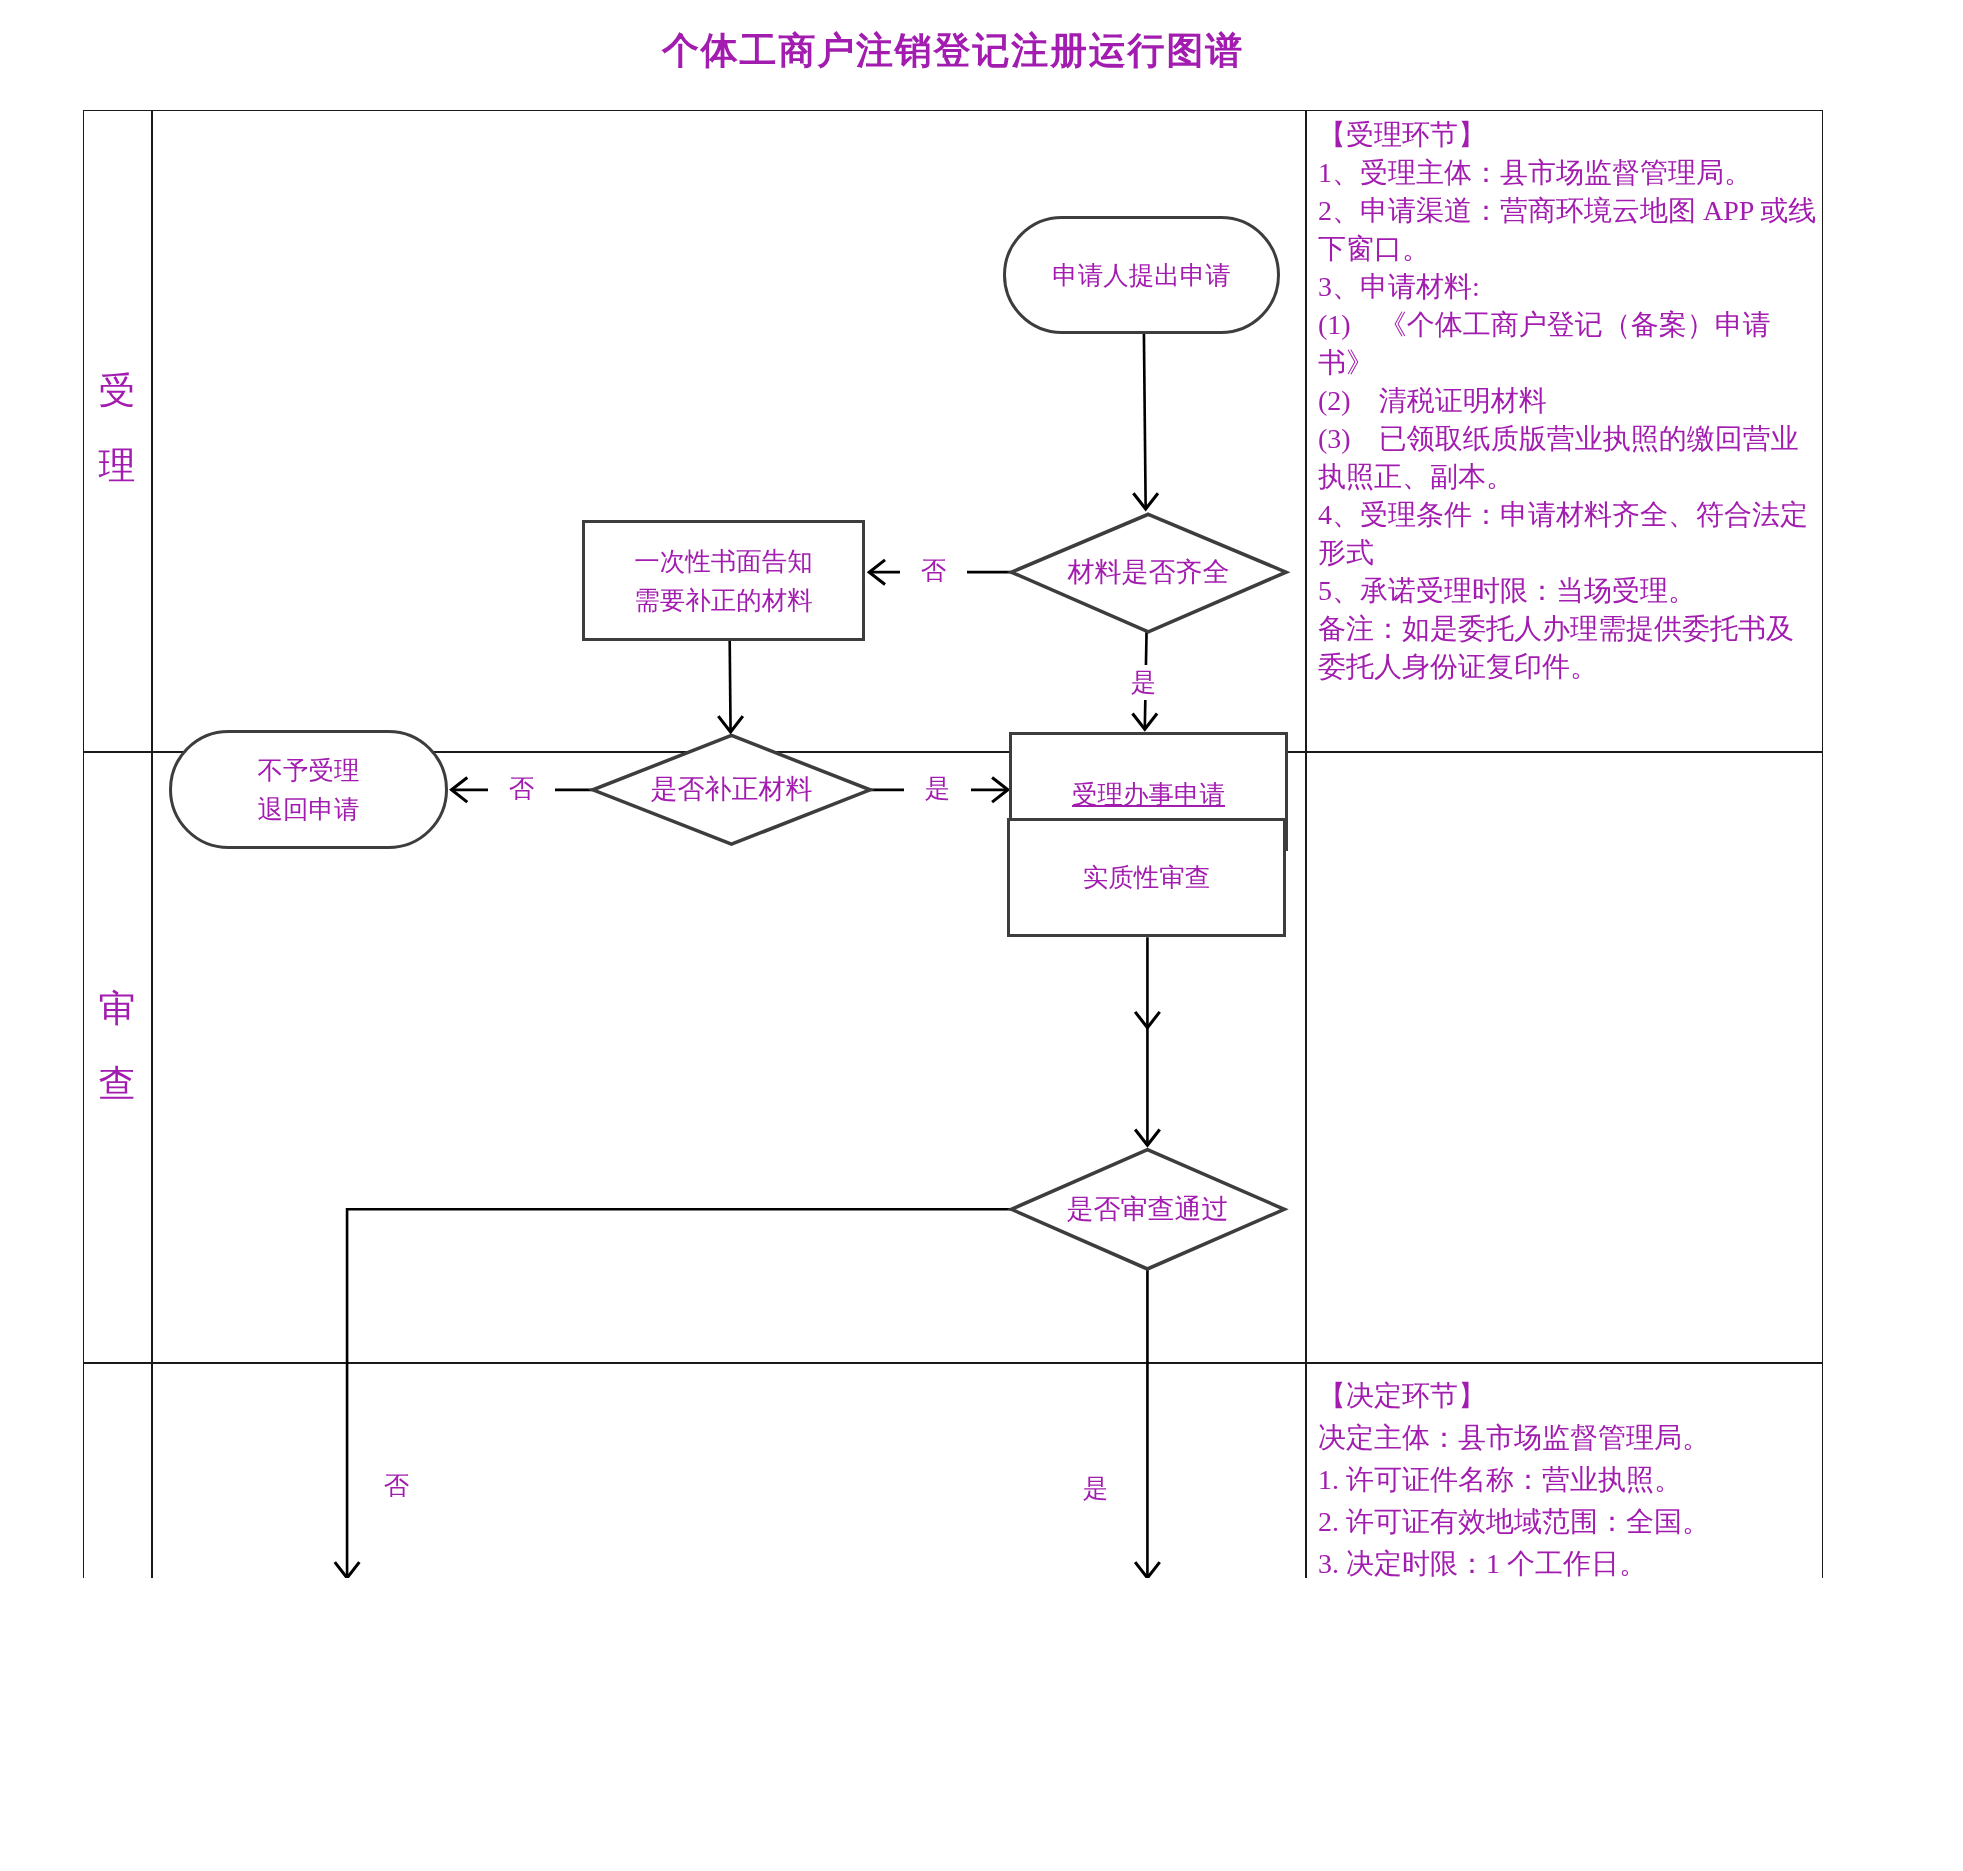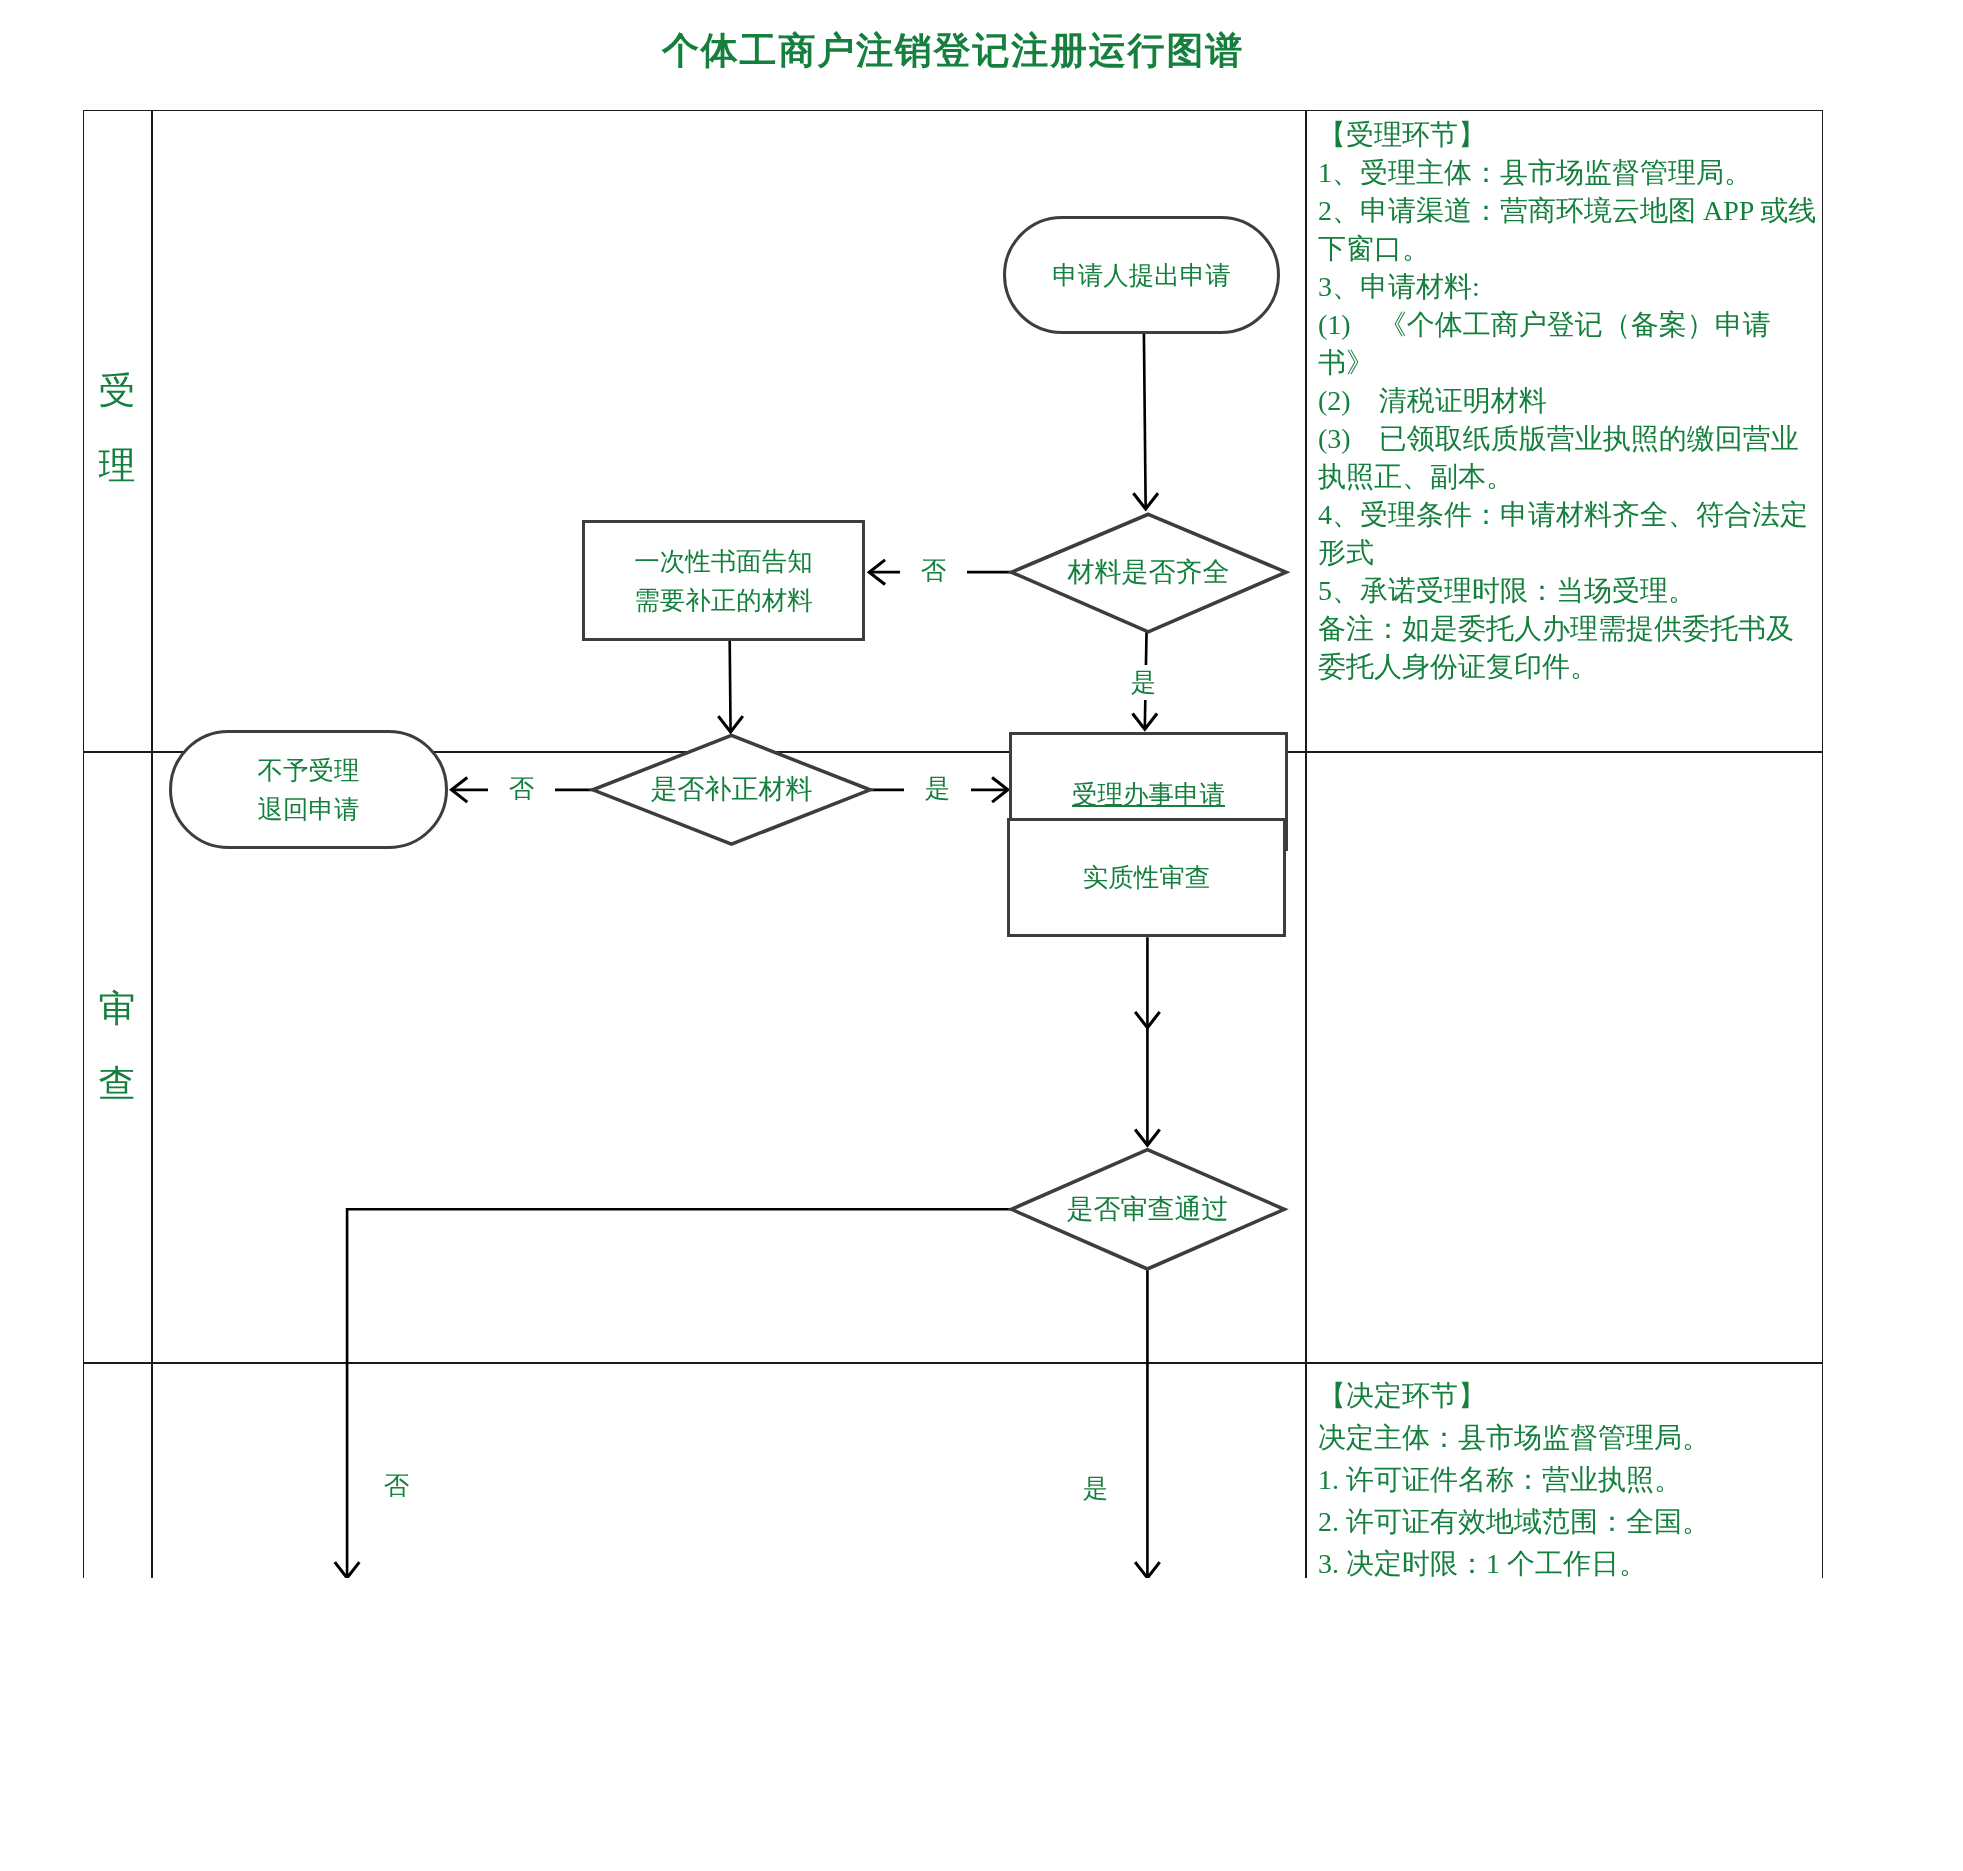--- a/index.html
+++ b/index.html
@@ -1,21 +1,21 @@
 <!DOCTYPE html>
 <html style="font-size:14px"><head>
 <meta charset="utf-8">
 <style>
   html,body{margin:0;padding:0;background:#ffffff;}
   .canvas{
     position:relative;
     width:1964px;height:1578px;
     background:#ffffff;
     font-family:"Liberation Serif","DejaVu Serif",serif;
-    color:#15803d;
+    color:#a21caf;
     overflow:hidden;
   }
   .abs{position:absolute;}
   
   .title{
     left:83px;top:26px;width:1740px;
     text-align:center;
     font-family:"Liberation Sans","DejaVu Sans",sans-serif;
     font-weight:700;font-size:37px;letter-spacing:1.8px;
   }

